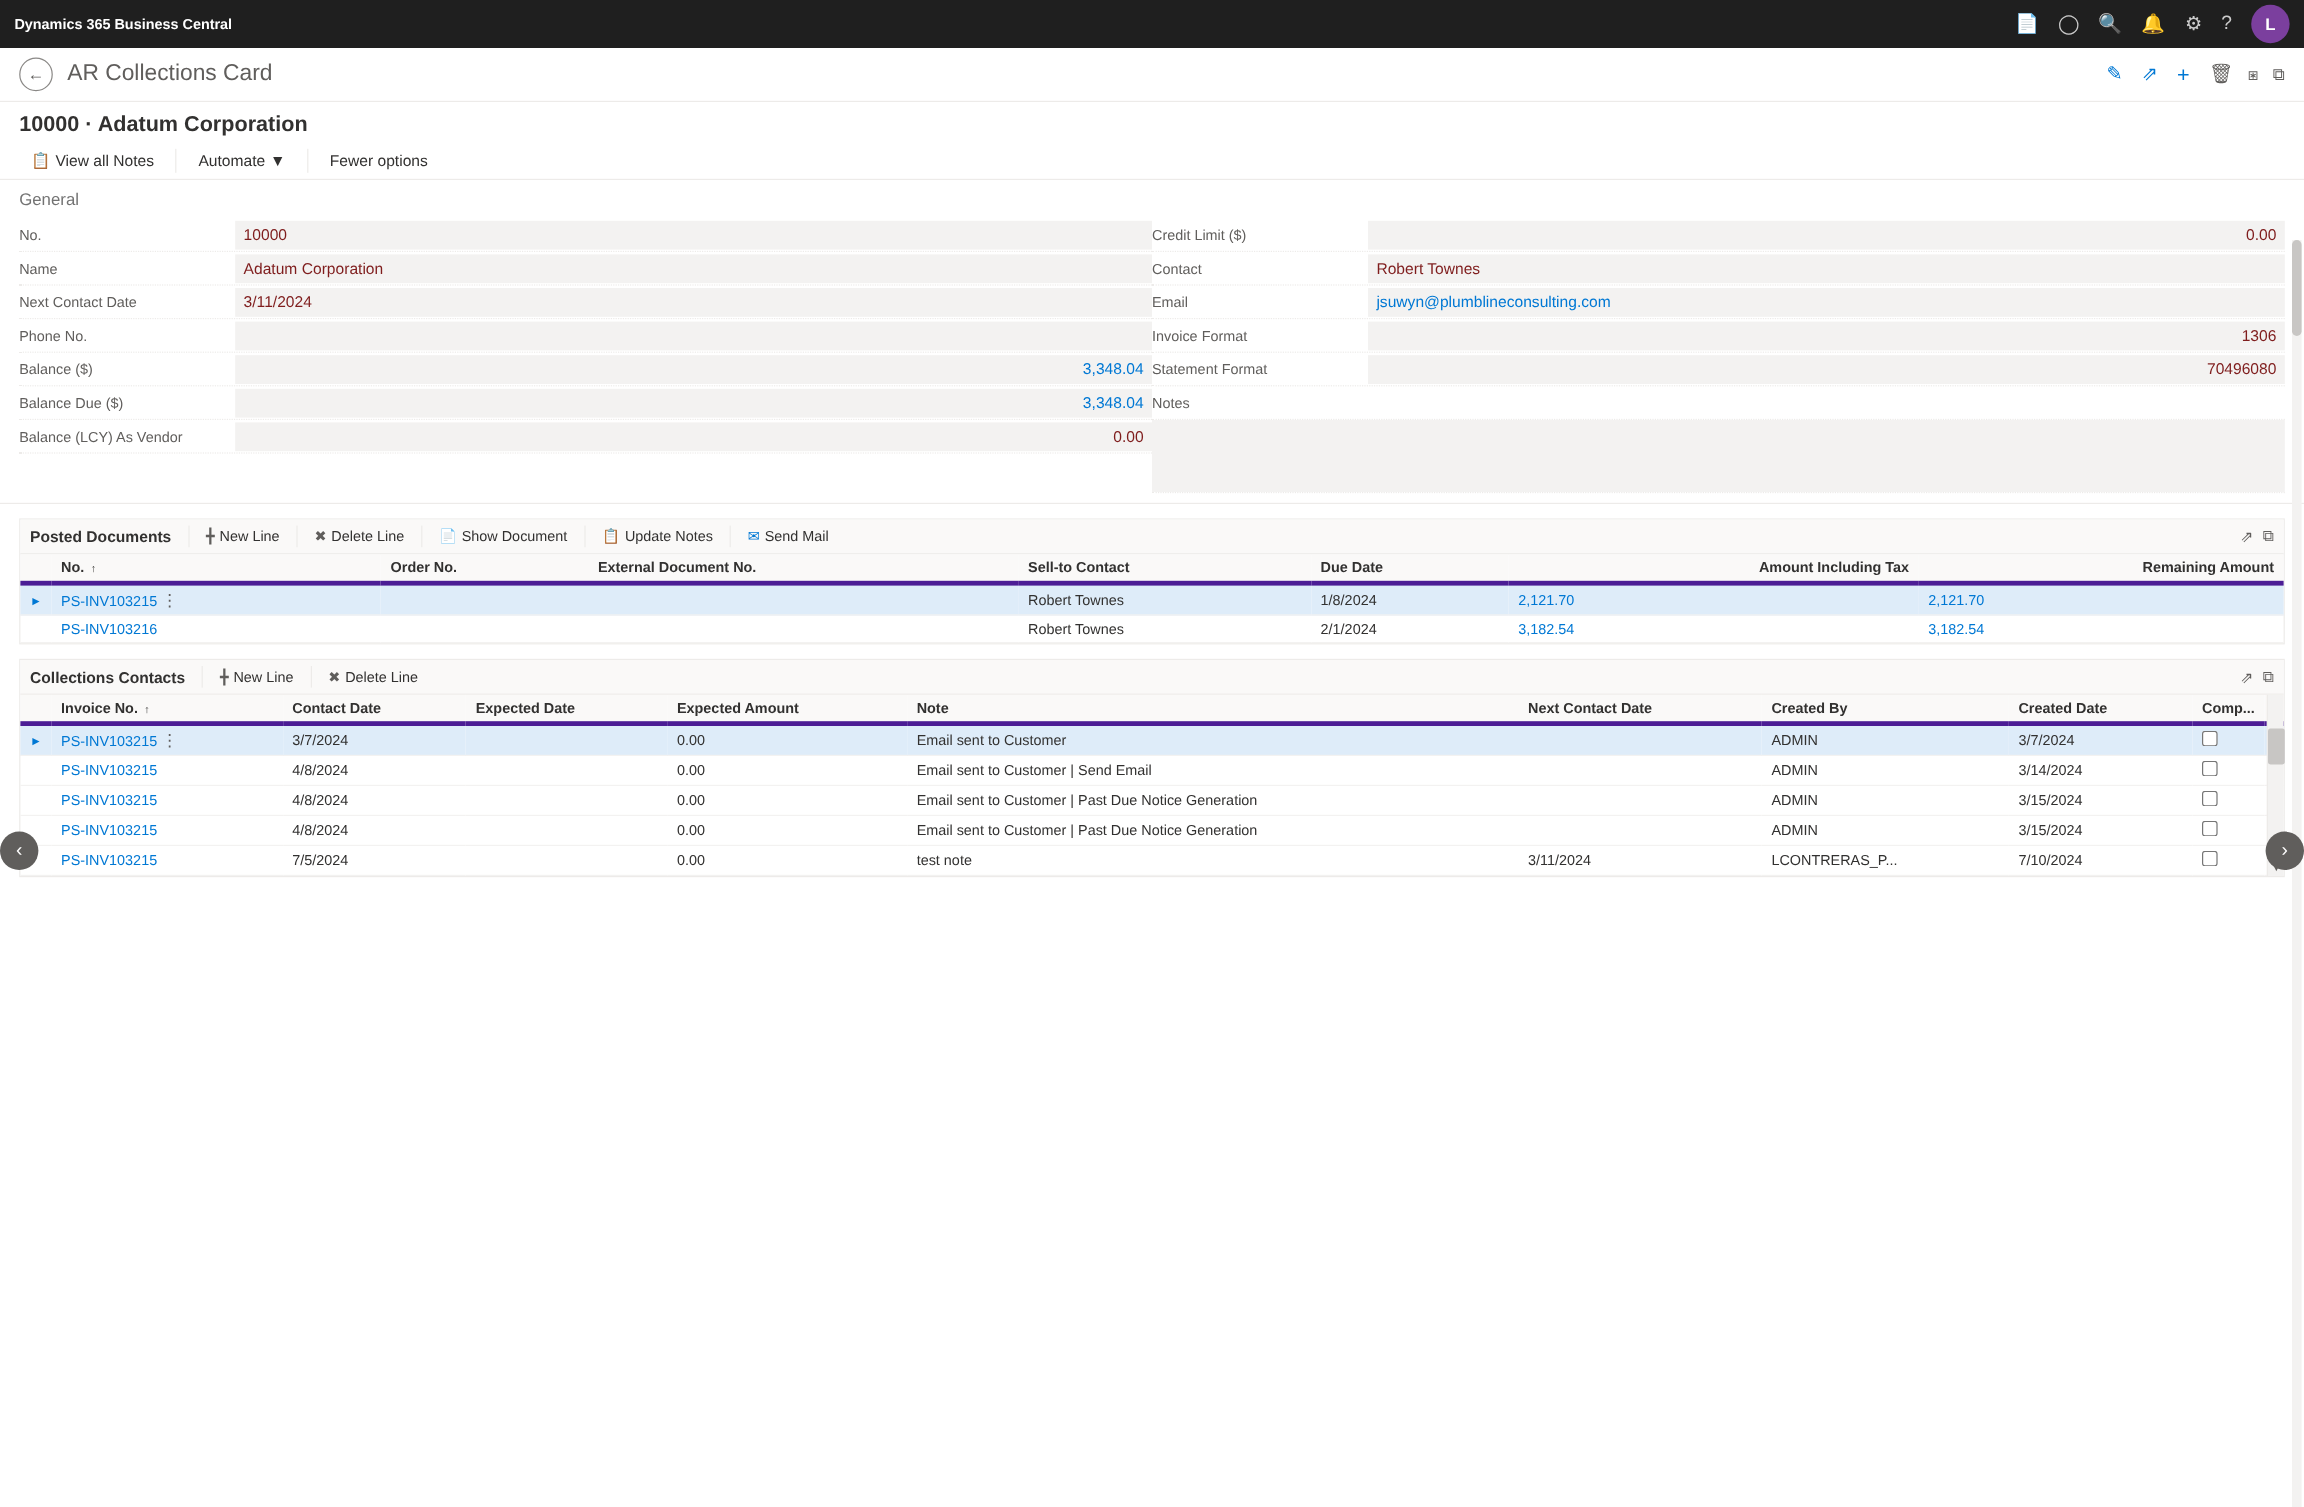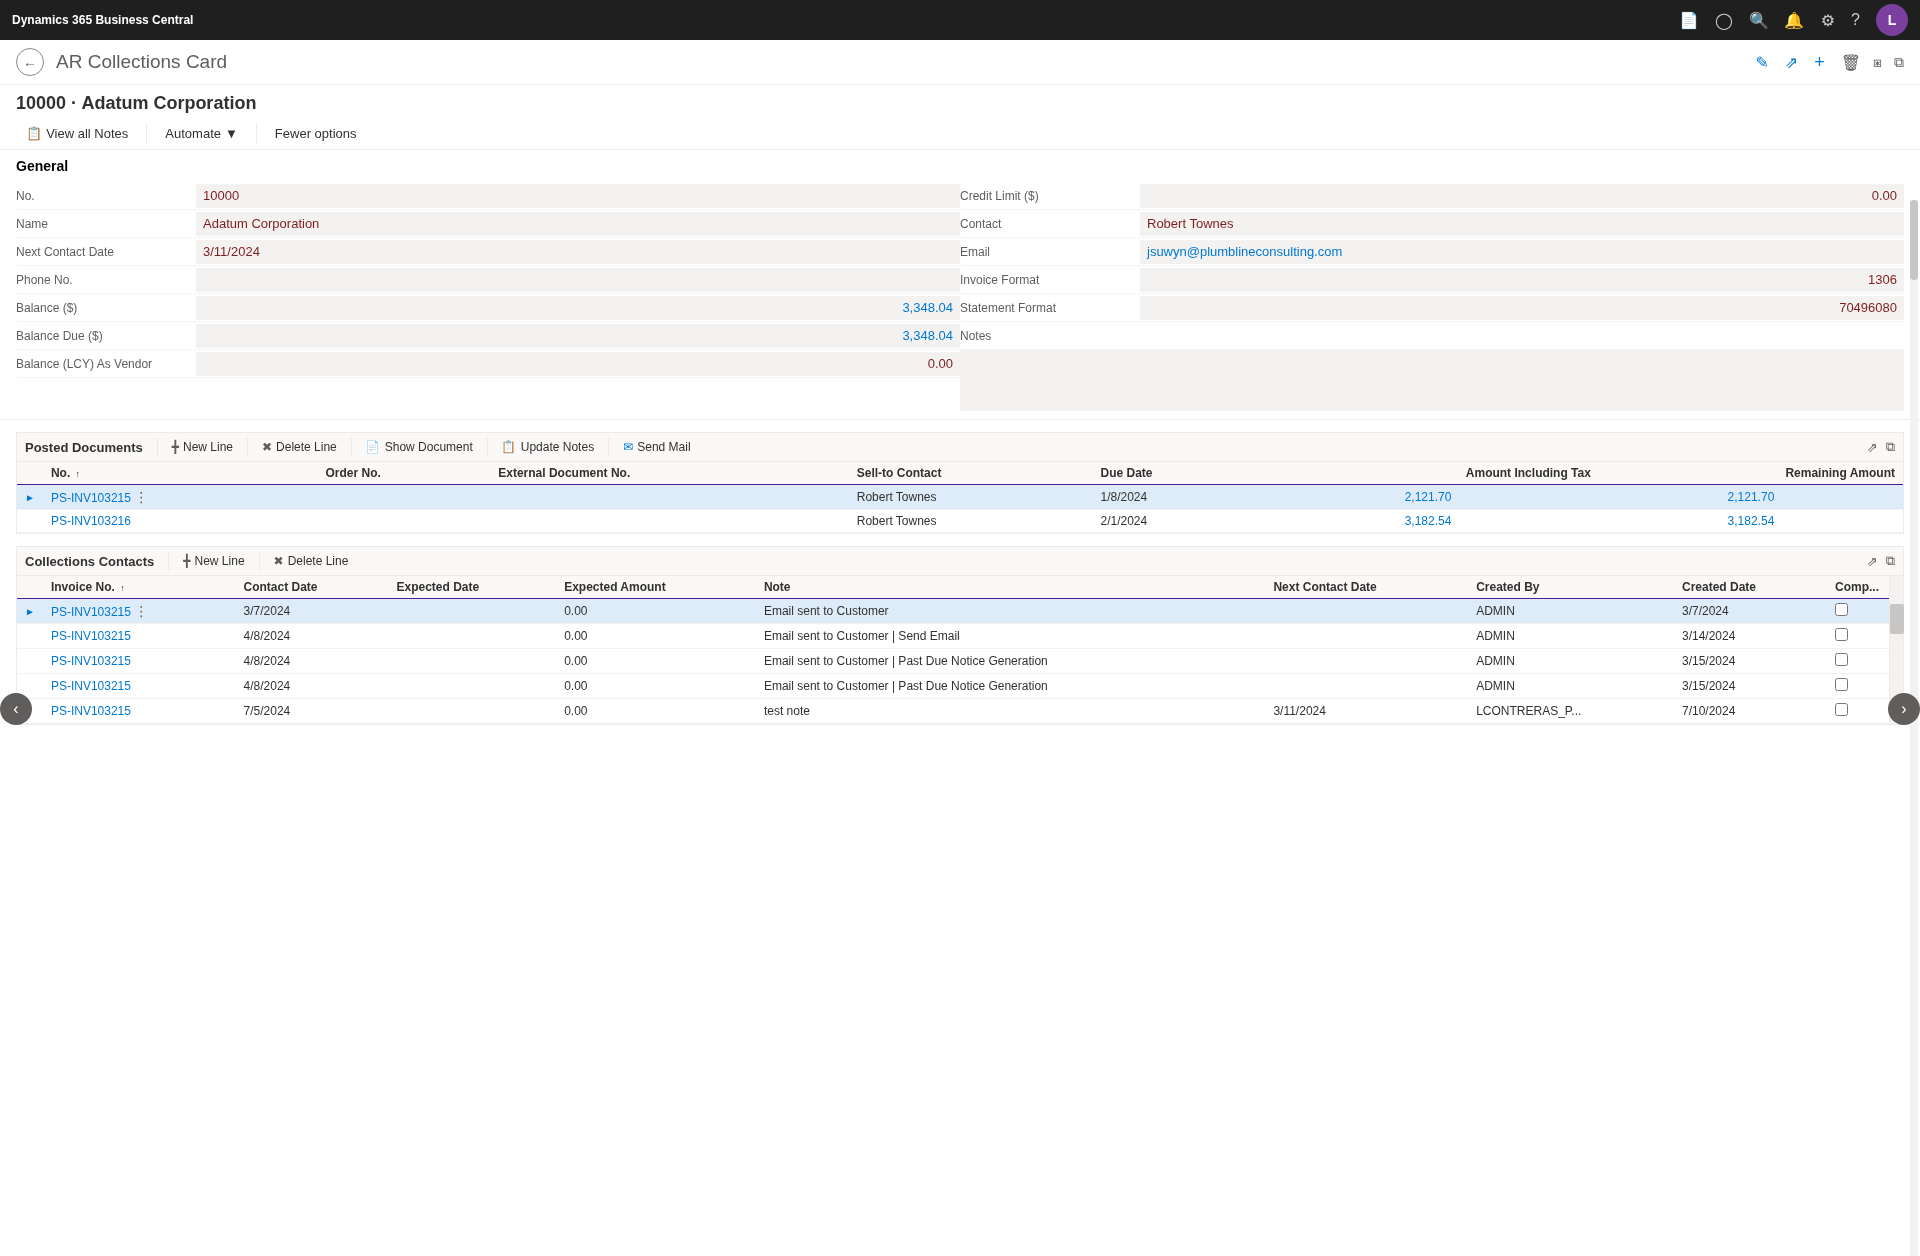--- a/index.html
+++ b/index.html
@@ -79,22 +79,22 @@
     }
     .toolbar-separator { width: 1px; height: 20px; background: #edebe9; margin: 0 4px; }
 
     
     .section {
       padding: 8px 16px;
       border-bottom: 1px solid #edebe9;
     }
     .section-title {
       font-size: 14px;
-      font-weight: 700;
-      color: #000000;
+      font-weight: 400;
+      color: #737373;
       margin-bottom: 8px;
     }
 
     
     .form-grid {
       display: grid;
       grid-template-columns: 1fr 1fr;
       gap: 0;
     }
     .form-column { display: flex; flex-direction: column; }
@@ -164,35 +164,35 @@
     
     .data-table {
       width: 100%;
       border-collapse: collapse;
       font-size: 12px;
     }
     .data-table th {
       background: #faf9f8;
       padding: 4px 8px;
       text-align: left;
-      border-bottom: 1px solid #4c1d95;
+      border-bottom: 4px solid #4c1d95;
       font-weight: 600;
       color: #323130;
       font-size: 12px;
       white-space: nowrap;
     }
     .data-table th.right { text-align: right; }
     .data-table td {
       padding: 4px 8px;
       border-bottom: 1px solid #f3f2f1;
       vertical-align: middle;
       white-space: nowrap;
     }
     .data-table td.link { color: #0078d4; cursor: pointer; }
-    .data-table td.right { text-align: center; color: #0078d4; }
+    .data-table td.right { text-align: left; color: #0078d4; }
     .data-table tr.selected { background: #deecf9; }
     .row-arrow { color: #0078d4; font-size: 10px; }
     .row-dots { color: #605e5c; cursor: pointer; font-size: 14px; }
 
     
     .scroll-nav {
       position: absolute;
       top: 50%;
       transform: translateY(-50%);
       width: 32px; height: 32px;

